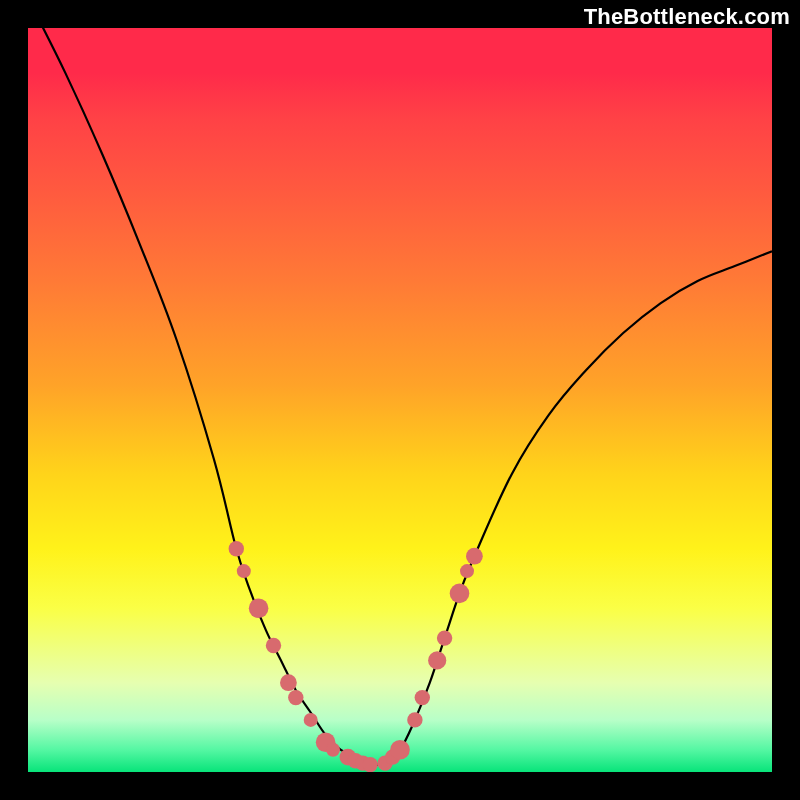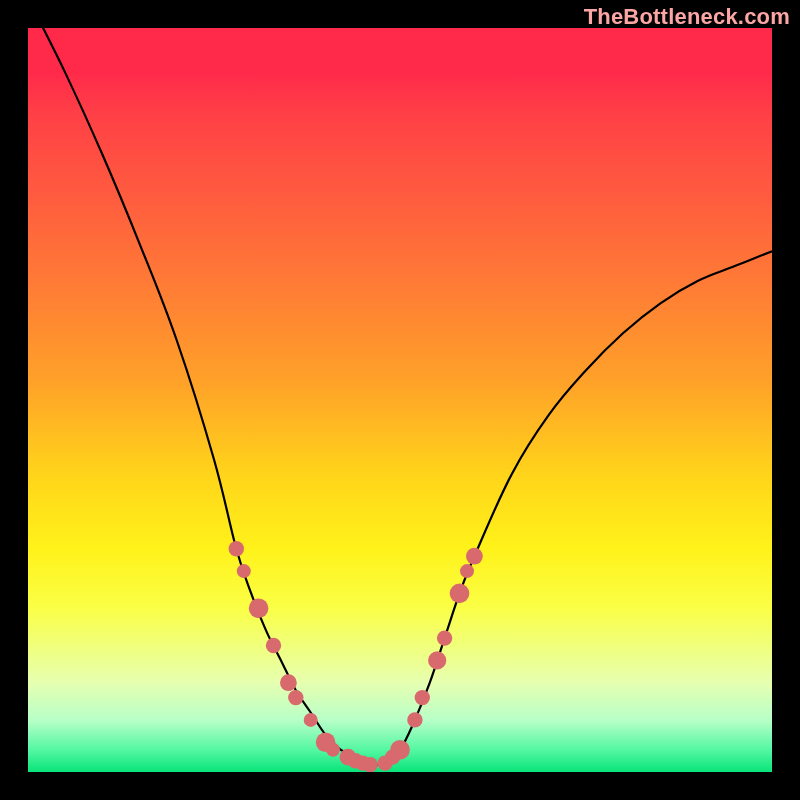--- a/index.html
+++ b/index.html
@@ -10,21 +10,21 @@
     height: 800px;
     background: #000;
   }
   .watermark {
     position: absolute;
     top: 4px;
     right: 10px;
     font-family: Arial, Helvetica, sans-serif;
     font-size: 22px;
     font-weight: 600;
-    color: #fca5a5;
+    color: #ffffff;
     letter-spacing: 0.2px;
     z-index: 10;
   }
   .plot {
     position: absolute;
     left: 28px;
     top: 28px;
     width: 744px;
     height: 744px;
   }

